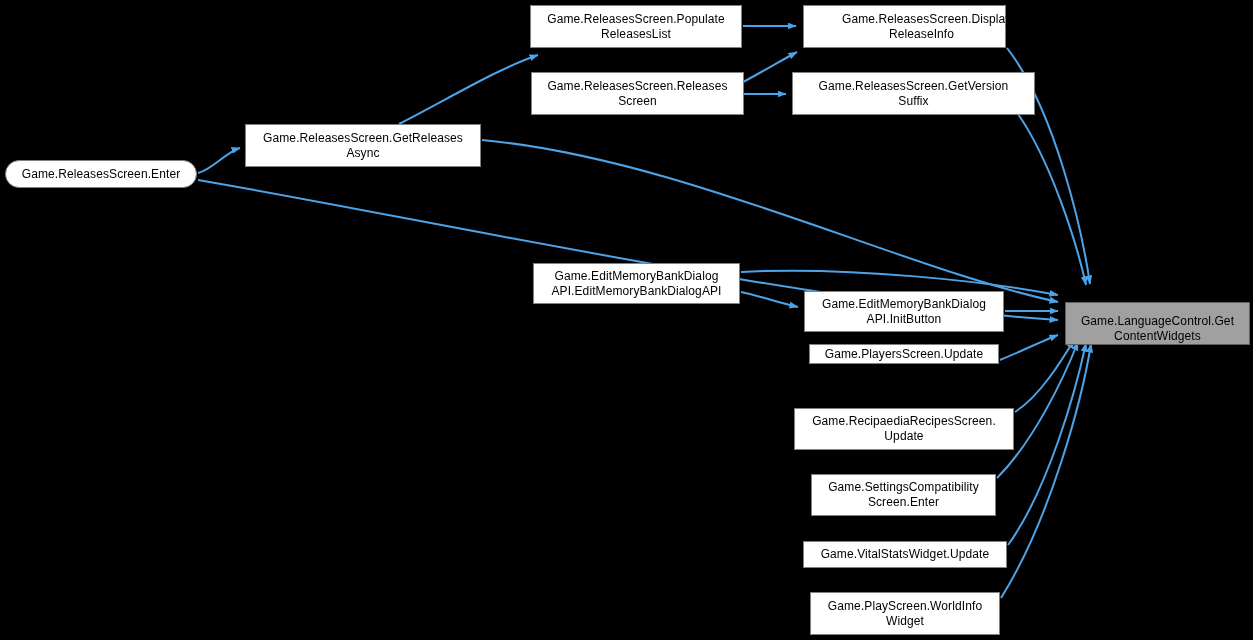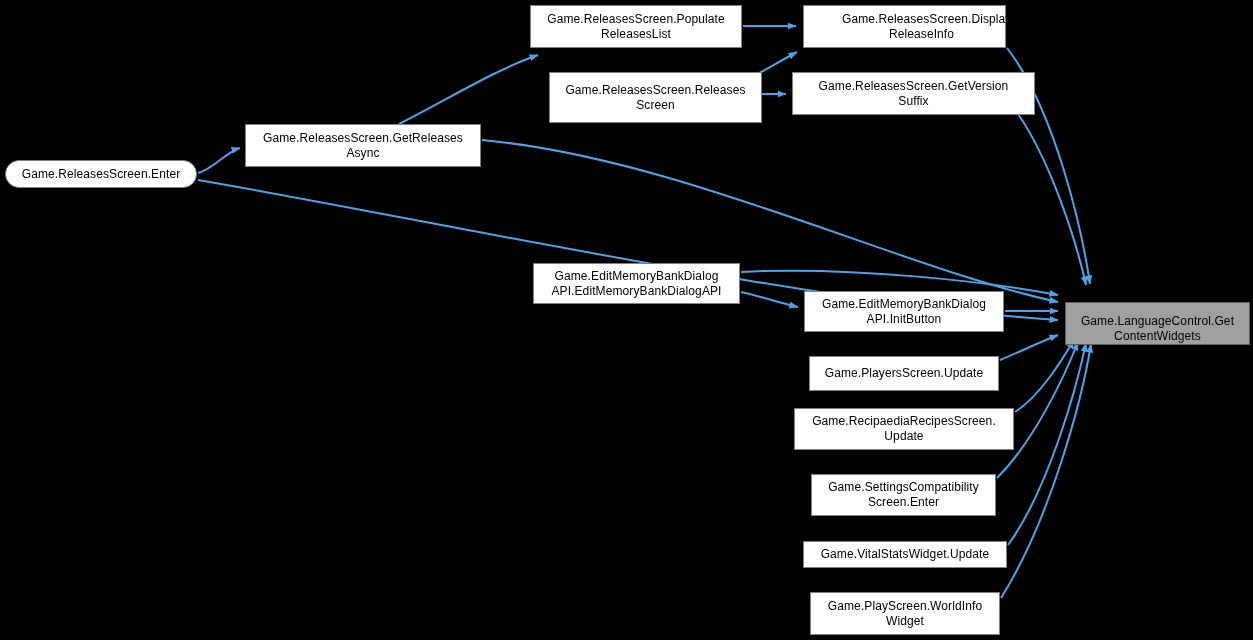--- a/index.html
+++ b/index.html
@@ -77,31 +77,31 @@
         <path d="M 1008,545 C 1048,490 1076,390 1086,343" fill="none" stroke="#4da3e8" stroke-width="2" marker-end="url(#arrowhead)"></path>
         <path d="M 1001,598 C 1050,520 1082,400 1091,344" fill="none" stroke="#4da3e8" stroke-width="2" marker-end="url(#arrowhead)"></path>
       </g>
   </svg>
   <div id="nodes-group">
       <div class="graph-node" style="left: 5px; top: 160px; width: 192px; height: 28px; border-radius: 14px;"><span class="node-label">Game.ReleasesScreen.Enter</span></div>
       <div class="graph-node" style="left: 245px; top: 124px; width: 236px; height: 43px;"><span class="node-label">Game.ReleasesScreen.GetReleases
 Async</span></div>
       <div class="graph-node" style="left: 530px; top: 5px; width: 212px; height: 43px;"><span class="node-label">Game.ReleasesScreen.Populate
 ReleasesList</span></div>
-      <div class="graph-node" style="left: 549px; top: 72px; width: 213px; height: 51px;"><span class="node-label">Game.ReleasesScreen.Releases
+      <div class="graph-node" style="left: 531px; top: 72px; width: 213px; height: 43px;"><span class="node-label">Game.ReleasesScreen.Releases
 Screen</span></div>
       <div class="graph-node" style="left: 803px; top: 5px; width: 203px; height: 43px; padding-left: 38px;"><span class="node-label">Game.ReleasesScreen.Display
 ReleaseInfo</span></div>
       <div class="graph-node" style="left: 792px; top: 72px; width: 243px; height: 43px;"><span class="node-label">Game.ReleasesScreen.GetVersion
 Suffix</span></div>
       <div class="graph-node" style="left: 533px; top: 263px; width: 207px; height: 41px;"><span class="node-label">Game.EditMemoryBankDialog
 API.EditMemoryBankDialogAPI</span></div>
       <div class="graph-node" style="left: 804px; top: 291px; width: 200px; height: 41px;"><span class="node-label">Game.EditMemoryBankDialog
 API.InitButton</span></div>
-      <div class="graph-node" style="left: 809px; top: 356px; width: 190px; height: 35px; text-align: center;"><span class="node-label">Game.PlayersScreen.Update</span></div>
+      <div class="graph-node" style="left: 809px; top: 344px; width: 190px; height: 20px; text-align: center;"><span class="node-label">Game.PlayersScreen.Update</span></div>
       <div class="graph-node" style="left: 794px; top: 408px; width: 220px; height: 42px;"><span class="node-label">Game.RecipaediaRecipesScreen.
 Update</span></div>
       <div class="graph-node" style="left: 811px; top: 474px; width: 185px; height: 42px;"><span class="node-label">Game.SettingsCompatibility
 Screen.Enter</span></div>
       <div class="graph-node" style="left: 803px; top: 541px; width: 204px; height: 27px;"><span class="node-label">Game.VitalStatsWidget.Update</span></div>
       <div class="graph-node" style="left: 810px; top: 592px; width: 190px; height: 43px;"><span class="node-label">Game.PlayScreen.WorldInfo
 Widget</span></div>
       <div class="graph-node highlight" style="left: 1065px; top: 302px; width: 185px; height: 43px; align-items: flex-end;"><span class="node-label">Game.LanguageControl.Get
 ContentWidgets</span></div>
     </div>

